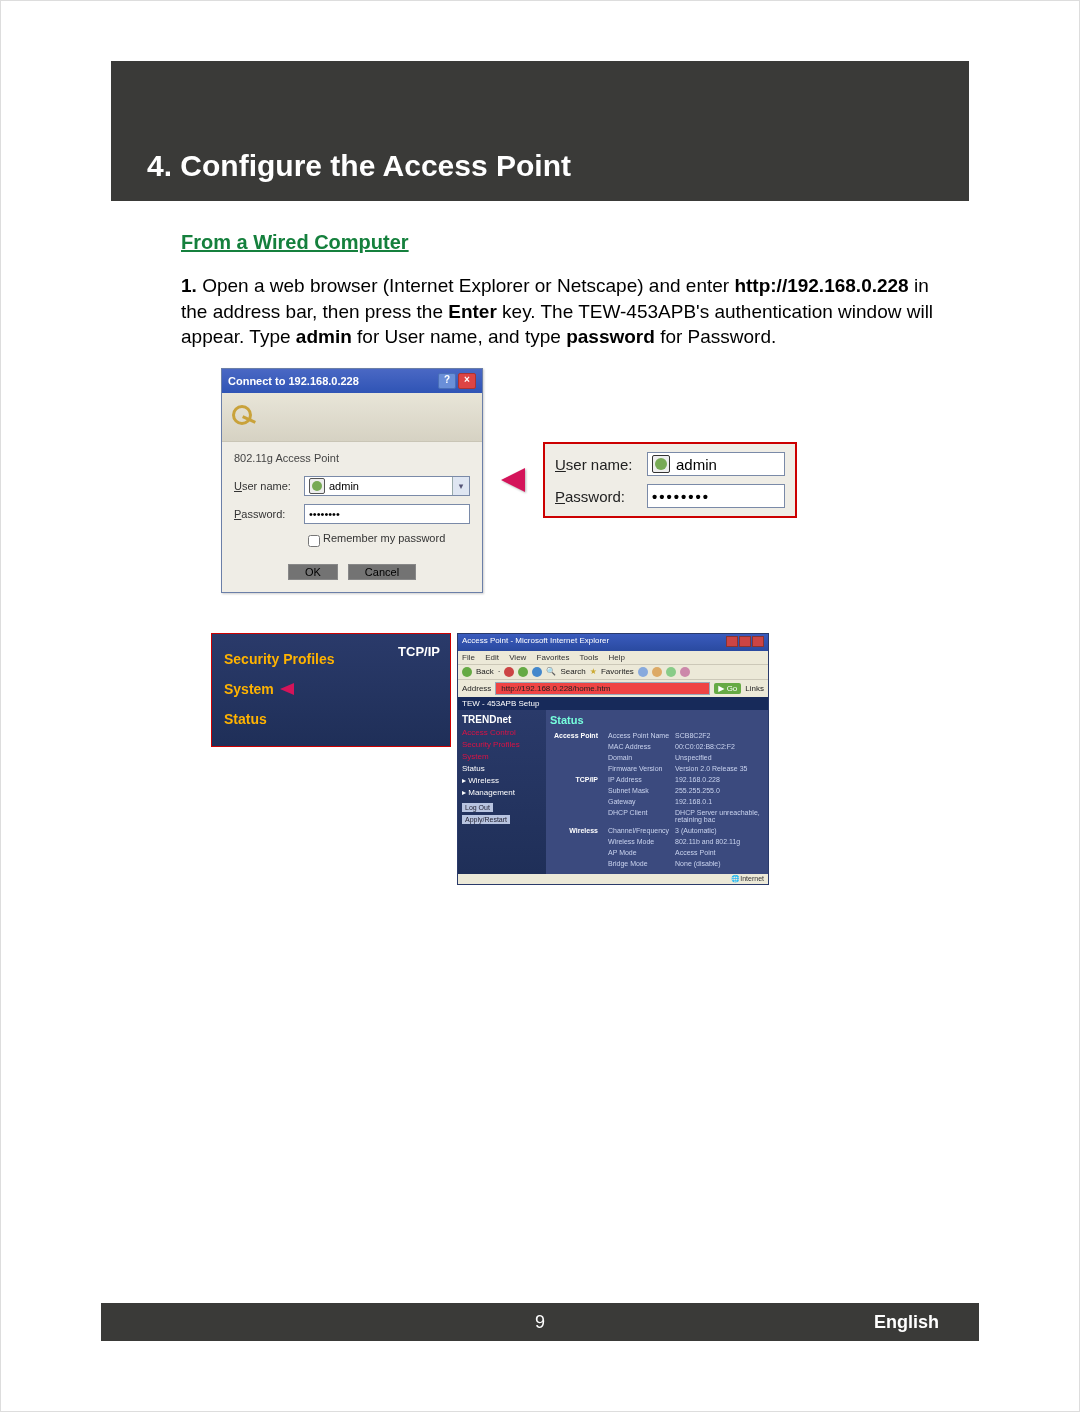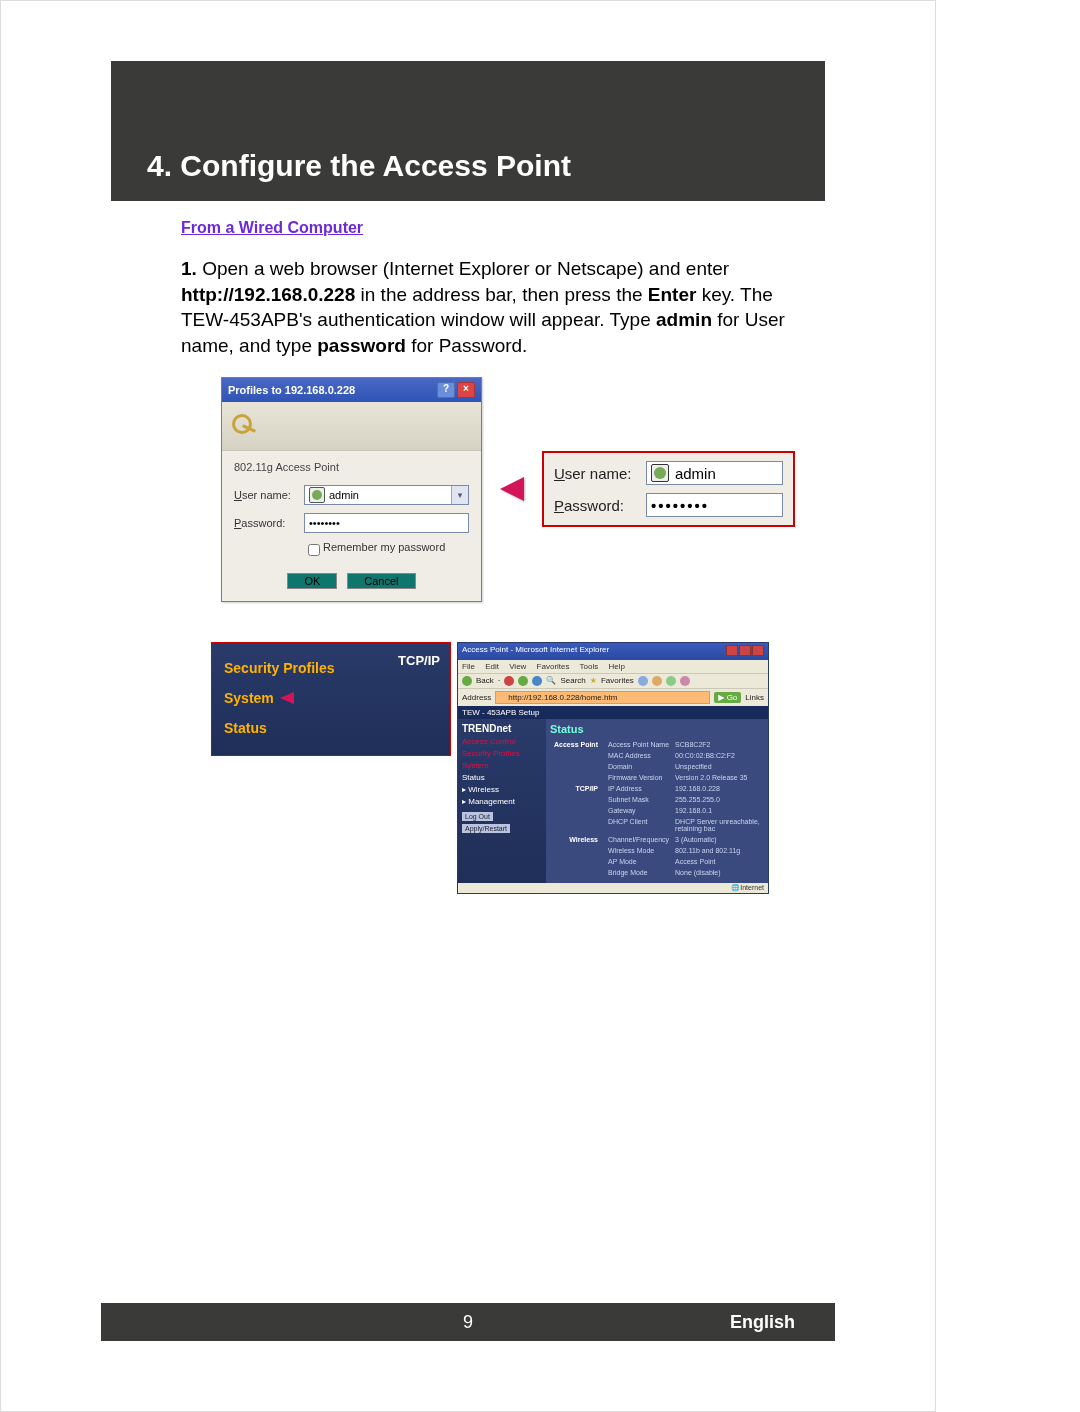--- a/index.html
+++ b/index.html
@@ -3,21 +3,21 @@
 <meta charset="utf-8">
 <style>
   body {
     margin: 0;
     padding: 0;
     background: #fff;
     font-family: Arial, Helvetica, sans-serif;
     width: 1080px;
   }
   .page {
-    width: 936px;
+    width: 1080px;
     height: 1412px;
     box-sizing: border-box;
     padding: 60px 100px 40px 100px;
     position: relative;
     border: 1px solid #ddd;
   }
   .banner {
     background: #3a3a38;
     height: 140px;
     margin: 0 10px 0 10px;
@@ -29,25 +29,25 @@
   .banner h1 {
     color: #fff;
     font-size: 30px;
     font-weight: bold;
     margin: 0;
   }
   .content {
     padding: 18px 40px 0 80px;
   }
   .subhead {
-    color: #6d28d9;
-    font-size: 16px;
+    color: #15803d;
+    font-size: 20px;
     font-weight: bold;
     text-decoration: underline;
-    margin: 0 0 10px 0;
+    margin: 12px 0 10px 0;
   }
   .step {
     font-size: 19px;
     line-height: 1.35;
     margin-bottom: 18px;
   }
   .step b { font-weight: bold; }
 
   
   .auth-row {
@@ -124,21 +124,21 @@
     background:#dfe6f2; border-left:1px solid #9aa;
     display:flex; align-items:center; justify-content:center;
     color:#557; font-size:9px;
   }
   .chk { display:flex; align-items:flex-start; margin-left:70px; color:#333; }
   .chk input { width:12px; height:12px; }
   .btnrow { display:flex; justify-content:center; gap:10px; margin-top:14px; }
   .btnrow button {
     font-family: Tahoma, sans-serif;
     font-size:11px; padding:1px 16px;
-    background:#0f766e; border:1px solid #888;
+    background:#737373; border:1px solid #888;
   }
 
   .arrow-left {
     width:0; height:0;
     border-top:12px solid transparent;
     border-bottom:12px solid transparent;
     border-right:24px solid #d4145a;
     filter: drop-shadow(1px 1px 1px rgba(0,0,0,0.3));
   }
 
@@ -211,21 +211,21 @@
   }
   .browser .titlebar .tbtns span {
     display:inline-block; width:10px; height:9px;
     background:#c44; margin-left:1px; border:1px solid #833;
   }
   .browser .menubar { background:#ece9d8; padding:2px 4px; font-size:8px; color:#333; }
   .browser .menubar span { margin-right:8px; }
   .browser .toolbar { background:#ece9d8; padding:2px 4px; display:flex; gap:4px; align-items:center; border-top:1px solid #ccc8b8; border-bottom:1px solid #ccc8b8;}
   .tb-ico { width:10px; height:10px; border-radius:50%; }
   .browser .addr { background:#ece9d8; padding:2px 4px; display:flex; align-items:center; gap:4px; font-size:8px; }
-  .browser .addr .url { flex:1; background:#fdba74; border:1px solid #9ab; padding:1px 12px; }
+  .browser .addr .url { flex:1; background:#ef4444; border:1px solid #9ab; padding:1px 5px; }
   .browser .gobtn { background:#6a4; color:#fff; padding:1px 4px; border-radius:2px; }
   .browser .bluebar { background:#172a5a; color:#fff; font-size:8px; padding:2px 4px; }
   .browser .body { display:flex; background:#2a3a6a; }
   .browser .bsidebar {
     width:80px; background: linear-gradient(#2a3a6a, #1f2f58);
     color:#b8c4e0; font-size:8px; padding:4px;
   }
   .browser .bsidebar .brand { color:#fff; font-weight:bold; font-size:10px; }
   .browser .bsidebar .bitem { color:#d14; font-size:8px; margin:3px 0; }
   .browser .bsidebar .bitem.sel { color:#fff; }
@@ -266,21 +266,21 @@
     <h2 class="subhead">From a Wired Computer</h2>
 
     <p class="step">
       <b>1.</b><span> Open a web browser (Internet Explorer or Netscape) and enter </span><b>http://192.168.0.228</b><span> in the address bar, then press the </span><b>Enter</b><span> key. The TEW-453APB's authentication window will appear.  Type </span><b>admin</b><span> for User name, and type </span><b>password</b><span> for Password.</span>
     </p>
 
     <div class="auth-row">
 
       <div class="dialog">
         <div class="dialog-title">
-          <span>Profiles to 192.168.0.228</span>
+          <span>Connect to 192.168.0.228</span>
           <span class="wbtns">
             <span class="wbtn help">?</span>
             <span class="wbtn">×</span>
           </span>
         </div>
         <div class="dialog-keyart">
           <span class="keyicon">
             <span class="ring"></span>
               <span class="shaft"></span>
           </span>

